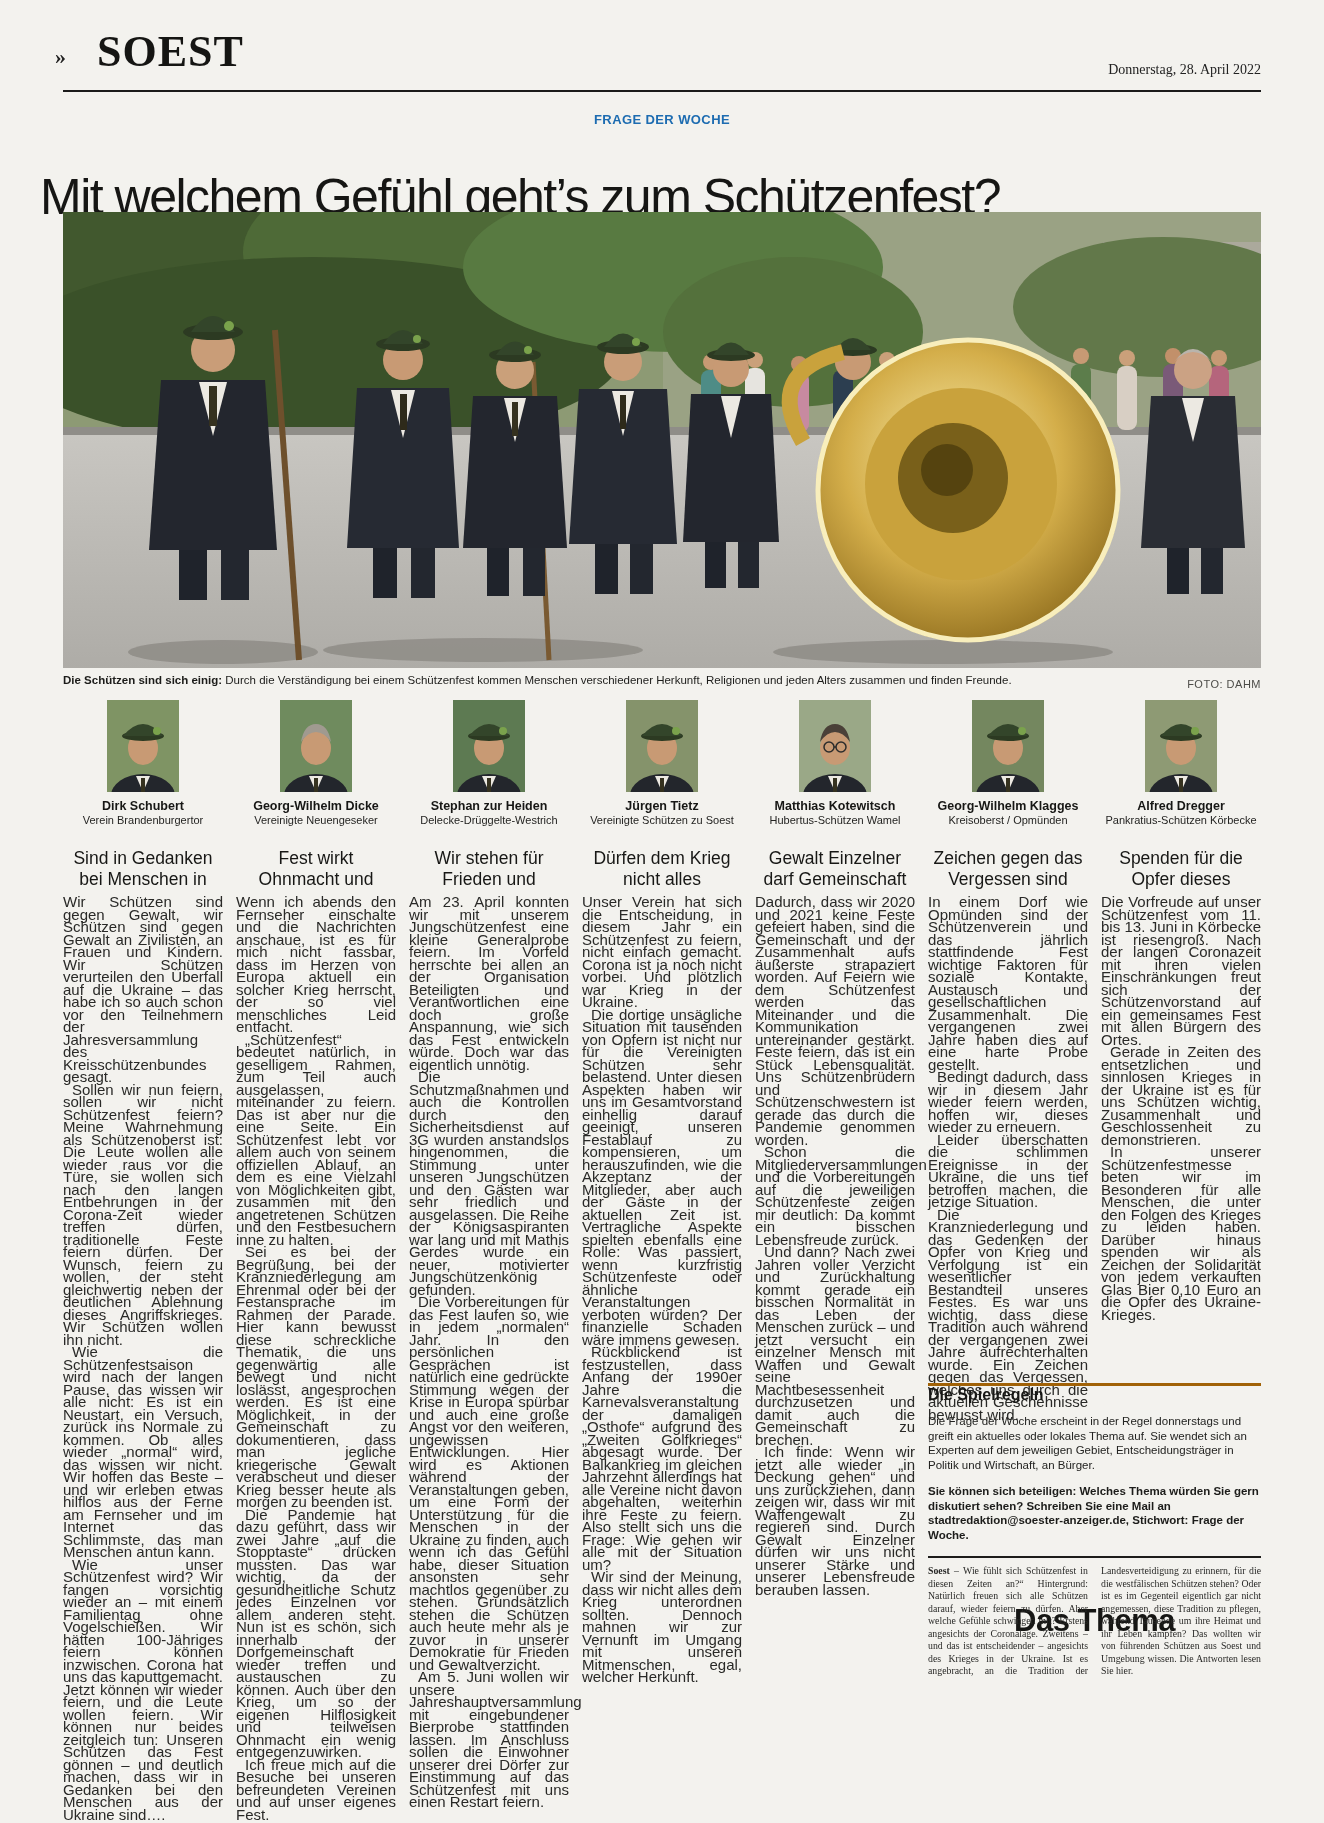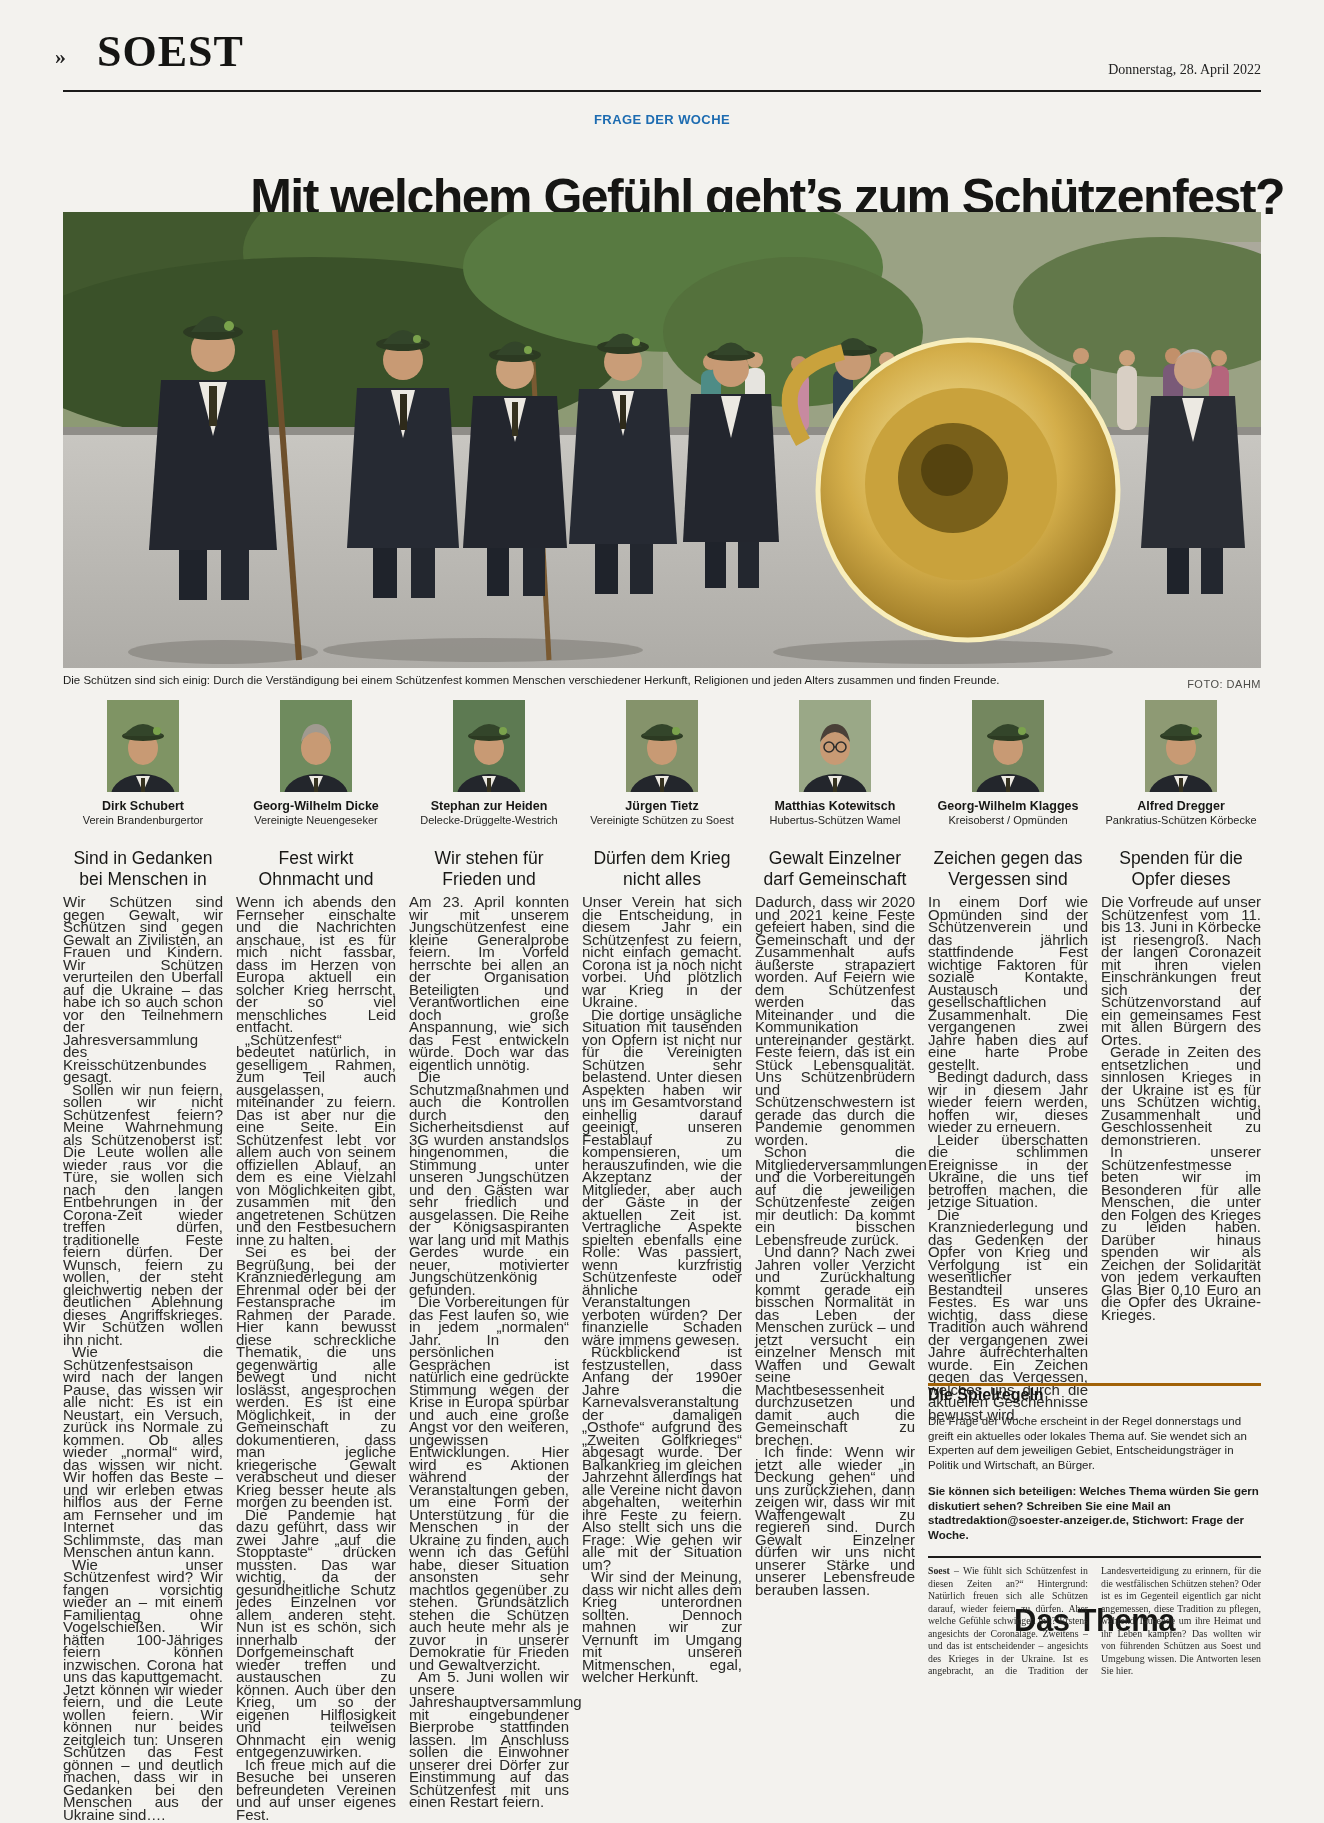--- a/index.html
+++ b/index.html
@@ -11,29 +11,29 @@
           font-size:22px;font-weight:bold;color:#222;}
   .section-title{position:absolute;left:97px;top:26px;font-family:"Liberation Serif",serif;
           font-size:44px;font-weight:bold;letter-spacing:1px;color:#151513;}
   .issue-date{position:absolute;right:63px;top:62px;font-family:"Liberation Serif",serif;
           font-size:14px;color:#222;}
   .masthead-rule{position:absolute;left:63px;right:63px;top:90px;height:2px;background:#1b1b1a;}
 
   
   .kicker{position:absolute;left:0;right:0;top:112px;text-align:center;
           color:#1d6cb1;font-weight:bold;font-size:13px;letter-spacing:.4px;}
-  .headline{position:absolute;left:40px;right:40px;top:136px;text-align:right;
-          font-size:50px;font-weight:bold;letter-spacing:-1.5px;color:#161614;line-height:1.1;}
+  .headline{position:absolute;left:40px;right:40px;top:136px;text-align:left;
+          font-size:50px;font-weight:normal;letter-spacing:-1.5px;color:#161614;line-height:1.1;}
 
   
   .photo{position:absolute;left:63px;top:212px;width:1198px;height:456px;overflow:hidden;background:#93a07c;}
   .photo svg{display:block;width:100%;height:100%;}
 
   .caption{position:absolute;left:63px;top:673px;width:1198px;font-size:11.5px;line-height:15px;color:#1c1c1a;}
-  .caption .lead{font-weight:normal;text-align:center;}
+  .caption .lead{font-weight:bold;text-align:center;}
   .caption .credit{float:right;font-size:11px;letter-spacing:.5px;color:#4c4c48;margin-top:4px;}
 
   
   .people{position:absolute;left:63px;top:700px;width:1198px;display:flex;gap:13px;}
   .person{flex:0 0 160px;width:160px;text-align:center;}
   .p-photo{width:72px;height:92px;margin:0 auto;overflow:hidden;}
   .p-photo svg{display:block;width:72px;height:92px;}
   .p-name{margin-top:7px;font-size:12.5px;font-weight:bold;color:#171715;}
   .p-org{margin-top:1px;font-size:11px;color:#242422;}
   .hair,.glasses{display:none;}

